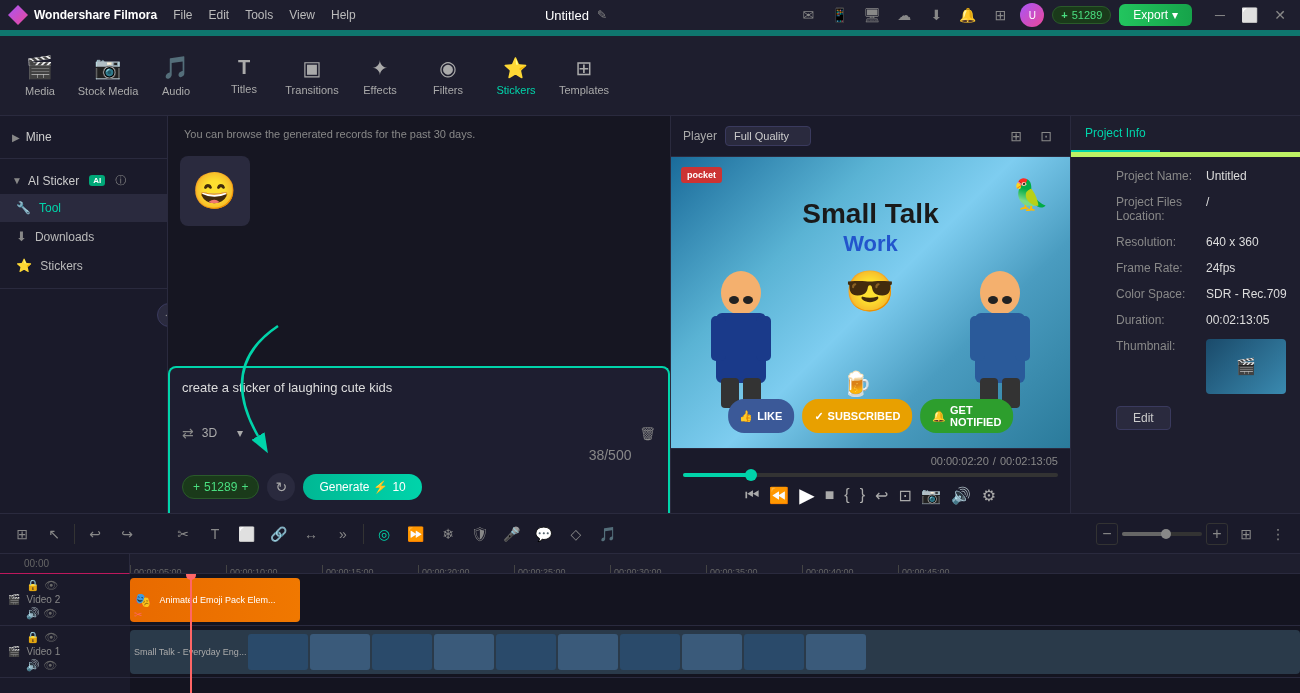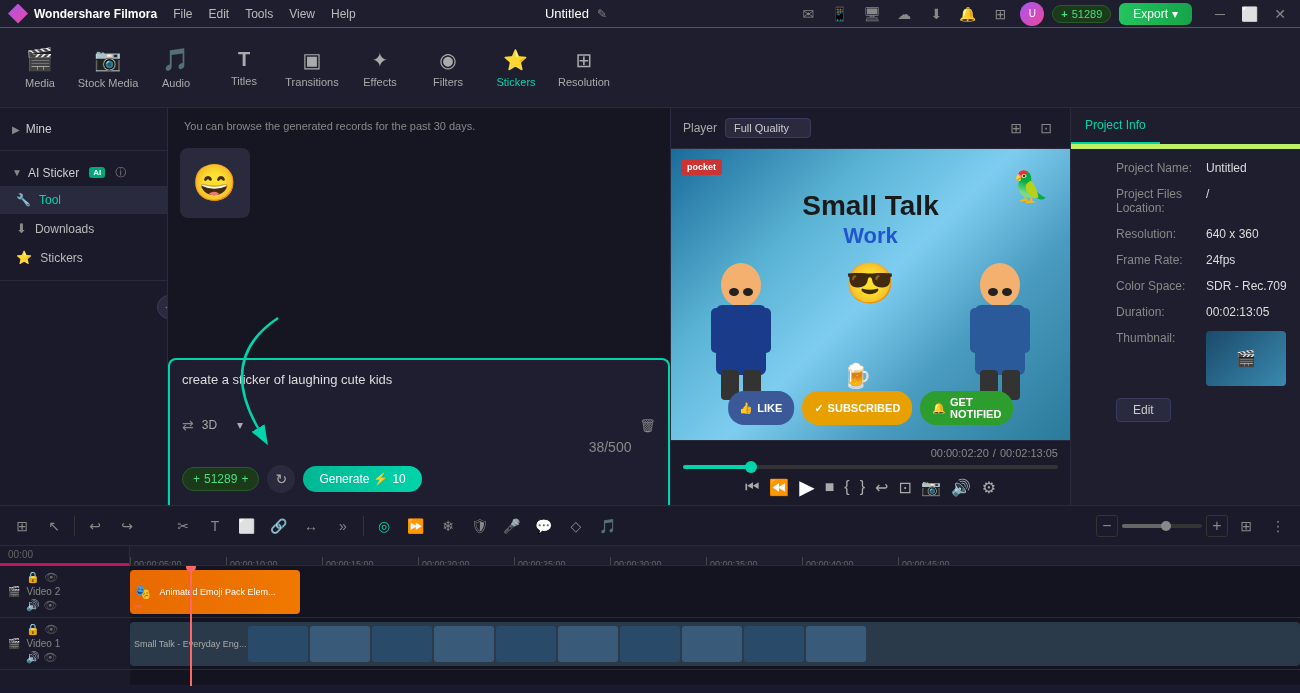--- a/index.html
+++ b/index.html
@@ -8,26 +8,26 @@
       height: 693px;
       background: #1a1a2e;
       font-family: -apple-system, BlinkMacSystemFont, 'Segoe UI', sans-serif;
       overflow: hidden;
       color: #ccc;
       font-size: 12px;
     }
 
     
     .titlebar {
-      height: 28px;
+      height: 36px;
       background: #1e1e2e;
       display: flex;
       align-items: center;
       padding: 0 8px;
-      border-bottom: 1px solid #0f766e;
+      border-bottom: 6px solid #0f766e;
     }
     .titlebar-logo {
       display: flex;
       align-items: center;
       gap: 6px;
       margin-right: 16px;
     }
     .logo-diamond {
       width: 20px; height: 20px;
       background: linear-gradient(135deg, #a855f7, #ec4899);
@@ -781,21 +781,21 @@
   <div class="tool-item">
     <span class="tool-icon" style="font-size:20px;">◉</span>
     <span>Filters</span>
   </div>
   <div class="tool-item active">
     <span class="tool-icon" style="font-size:20px;">⭐</span>
     <span>Stickers</span>
   </div>
   <div class="tool-item">
     <span class="tool-icon" style="font-size:20px;">⊞</span>
-    <span>Resolution</span>
+    <span>Templates</span>
   </div>
 </div>
 
 <div class="main-area">
 
   <div class="left-panel" style="position:relative;">
     <div class="panel-section">
       <div class="panel-section-header">
         <span class="chevron">▶</span>
         <span>Mine</span>
@@ -1051,21 +1051,21 @@
       </div>
       <div class="zoom-plus">+</div>
     </div>
     <div class="tl-btn">⊞</div>
     <div class="tl-btn">⋮</div>
   </div>
 
   <div style="display:flex;flex-direction:column;">
 
     <div style="display:flex;">
-      <div style="width:130px;background:#1a1a2a;border-bottom:3px solid #be185d;height:20px;display:flex;align-items:center;padding:0 8px;border-right:1px solid #2a2a3e;">
+      <div style="width:130px;background:#1a1a2a;border-bottom:1px solid #be185d;height:20px;display:flex;align-items:center;padding:0 24px;border-right:1px solid #2a2a3e;">
         <span style="color:#666;font-size:10px;">00:00</span>
       </div>
       <div class="timeline-ruler" style="padding-left:0;flex:1;">
         <div class="ruler-marks">
           <div class="ruler-mark"><span>00:00:05:00</span></div>
           <div class="ruler-mark"><span>00:00:10:00</span></div>
           <div class="ruler-mark"><span>00:00:15:00</span></div>
           <div class="ruler-mark"><span>00:00:20:00</span></div>
           <div class="ruler-mark"><span>00:00:25:00</span></div>
           <div class="ruler-mark"><span>00:00:30:00</span></div>

